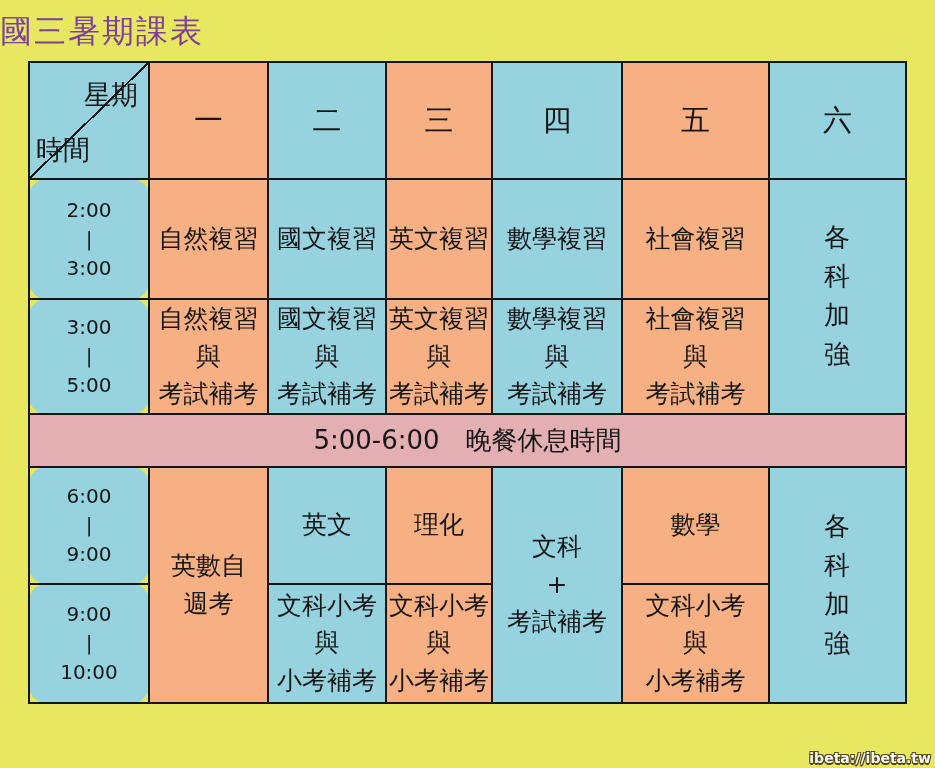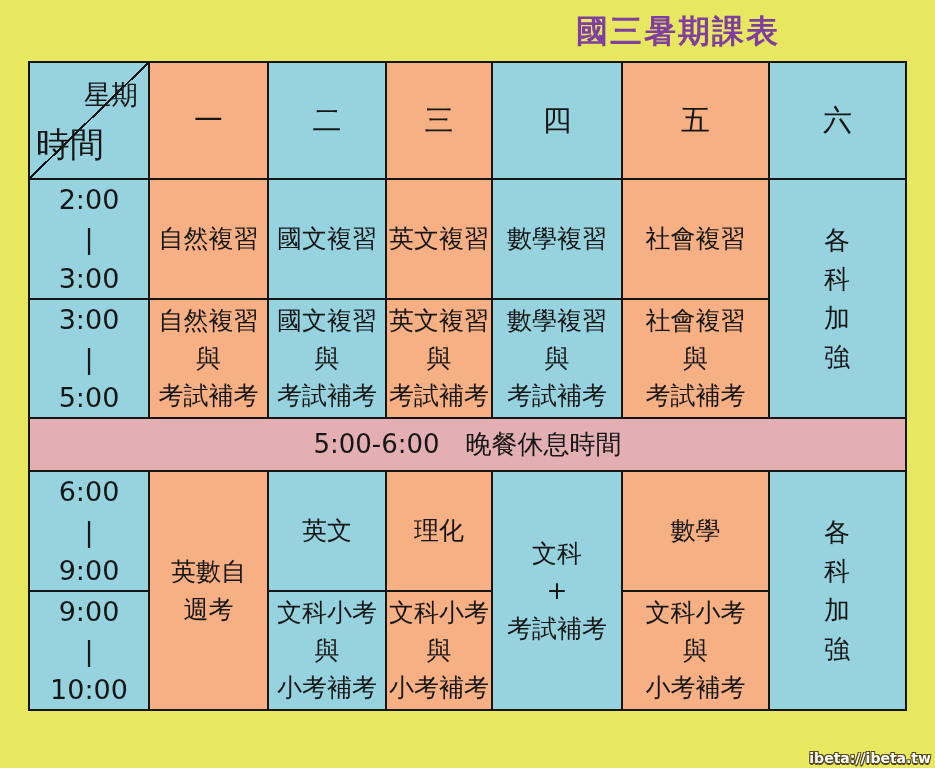--- a/index.html
+++ b/index.html
@@ -11,56 +11,56 @@
     --title:#7e3f9e;
     --red:#cc1f12;
   }
   *{margin:0;padding:0;box-sizing:border-box;}
   html,body{background:var(--bg);}
   body{font-family:"DejaVu Sans","Liberation Sans",sans-serif;}
   .canvas{
     position:relative;width:935px;height:768px;background:var(--bg);overflow:hidden;
   }
   .page-title{
-    position:absolute;top:10px;left:0;width:780px;text-align:right;
-    font-size:32px;font-weight:bold;color:var(--title);letter-spacing:2px;
+    position:absolute;top:10px;left:0;width:780px;text-align:left;
+    font-size:32px;font-weight:normal;color:var(--title);letter-spacing:2px;
   }
   table.schedule{
     position:absolute;left:28px;top:61px;
     border-collapse:collapse;table-layout:fixed;
     width:877px;height:640px;
   }
   table.schedule td{
     border:2px solid var(--border);
     text-align:center;vertical-align:middle;
     color:#161616;
     padding:0;
   }
   .pre{white-space:pre-line;}
   .c-cyan{background:var(--cyan);}
   .c-orange{background:var(--orange);}
   .c-pink{background:var(--pink);}
-  .time-cell{font-size:27px;line-height:1.45;}
+  .time-cell{font-size:20px;line-height:1.45;border-radius:17px;}
   .day-cell{font-size:29px;}
   .subject{font-size:25px;line-height:1.5;}
   .vertical{font-size:26px;line-height:1.5;letter-spacing:1px;}
   .dinner-cell{font-size:26px;}
   
   .corner{
     position:relative;height:100%;width:100%;
     background:
       linear-gradient(to bottom right,
         transparent calc(50% - 1px), var(--border) calc(50% - 1px),
         var(--border) calc(50% + 1px), transparent calc(50% + 1px));
   }
   .corner .top-lbl{
     position:absolute;top:14px;right:10px;font-size:27px;
   }
   .corner .bot-lbl{
-    position:absolute;bottom:10px;left:6px;font-size:34px;
+    position:absolute;bottom:10px;left:6px;font-size:27px;
   }
   .footnote{
     position:absolute;top:712px;left:0;width:935px;text-align:center;
     font-size:31px;font-weight:bold;color:var(--red);letter-spacing:2px;
   }
   .watermark{
     position:absolute;right:4px;bottom:2px;
     font-size:14px;font-weight:bold;color:#ffffff;
     text-shadow:-1px -1px 0 #55451a,1px -1px 0 #55451a,-1px 1px 0 #55451a,1px 1px 0 #55451a,0 2px 0 #55451a;
   }

